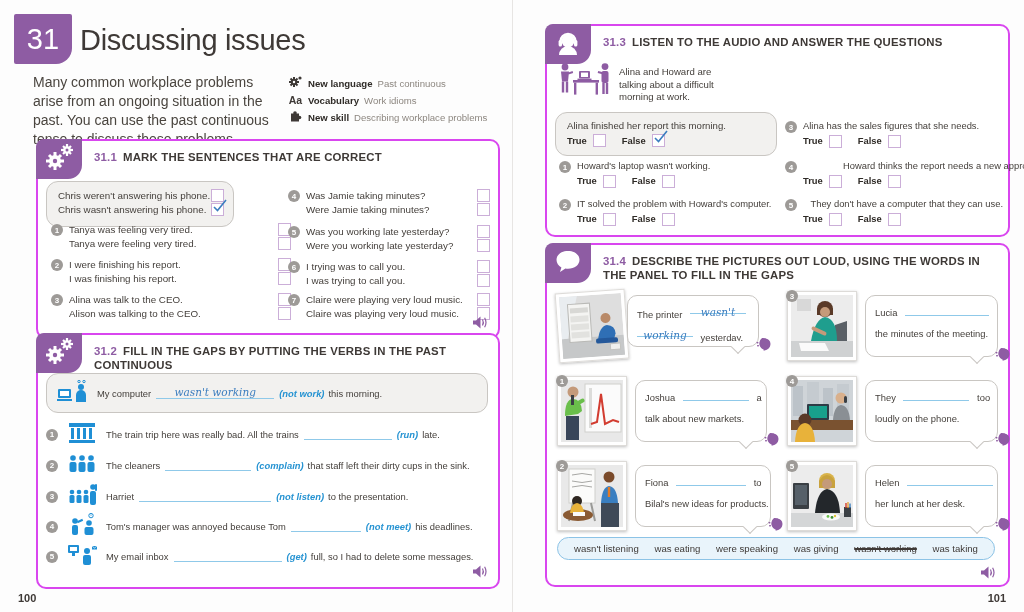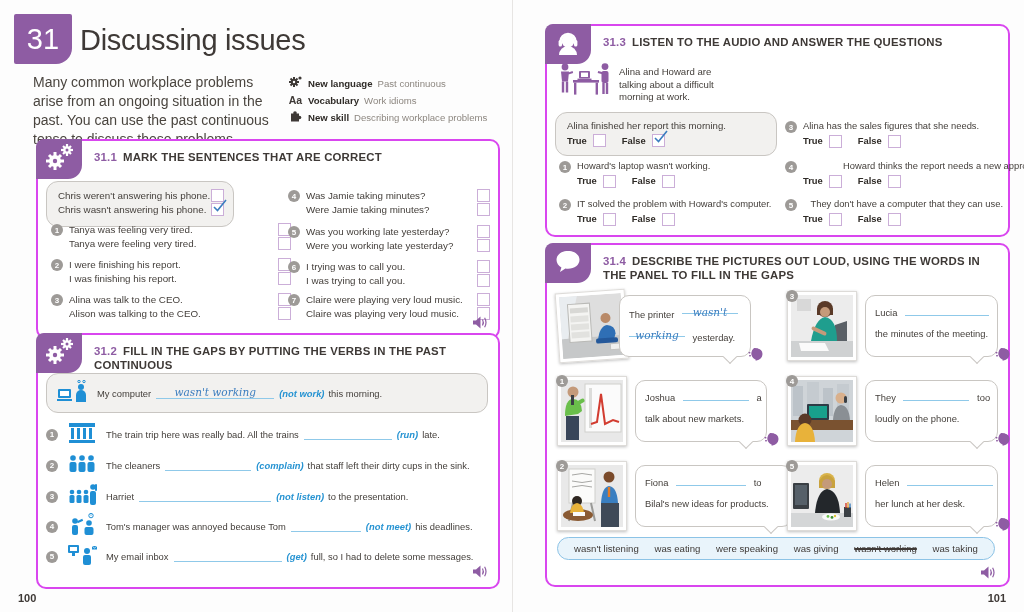--- a/index.html
+++ b/index.html
@@ -542,21 +542,21 @@
           <rect x="10" y="12" width="18" height="5" fill="#d8d8d5"></rect>
           <rect x="10" y="20" width="18" height="6" fill="#e2e2df"></rect>
           <rect x="10" y="28" width="18" height="6" fill="#e2e2df"></rect>
           <rect x="10" y="36" width="18" height="6" fill="#e2e2df"></rect>
           <circle cx="45" cy="24" r="5" fill="#b98a68"></circle>
           <path d="M36 46 q2 -14 10 -15 q8 1 8 9 l-2 6 z" fill="#2f6fb5"></path>
           <rect x="34" y="44" width="22" height="5" rx="2" fill="#24589a"></rect>
           <rect x="48" y="50" width="10" height="6" fill="#f0f0ee" stroke="#c2c2bf"></rect>
         </svg>
     </div>
-    <div class="bubble" style="left:72px;top:50px;width:132px;height:62px;">
+    <div class="bubble" style="left:80px;top:50px;width:132px;height:52px;">
       <span>The printer</span>
       <span class="gap" style="width:56px;"><span class="hw">wasn't</span></span><br>
       <span class="gap" style="width:56px;margin-left:0;"><span class="hw">working</span></span>
       <span>yesterday.</span>
       <span class="bhead">
         <svg width="15" height="14" viewBox="0 0 15 14">
             <path d="M7 1 C11 1 14 4 14 7.5 C14 11 11 13.5 7.5 13.5 L7.5 10.5 C5 10.5 3.5 9 3.5 6.5 C3.5 3.5 5 1 7 1 Z" fill="#8e5ca3"></path>
             <circle cx="9" cy="7" r="5.5" fill="#8e5ca3"></circle>
             <rect x="0.5" y="5" width="2" height="1.4" rx="0.7" fill="#8e5ca3"></rect>
             <rect x="1" y="8" width="2" height="1.4" rx="0.7" fill="#8e5ca3"></rect>
@@ -666,21 +666,21 @@
           <circle cx="48" cy="12" r="5.5" fill="#7a4a2a"></circle>
           <path d="M40 38 q1 -16 8 -17 q8 1 9 17 z" fill="#3a7fc1"></path>
           <line x1="48" y1="22" x2="48" y2="32" stroke="#e07b28" stroke-width="2.4"></line>
           <rect x="40" y="38" width="18" height="24" fill="#3f4a58"></rect>
           <ellipse cx="17" cy="50" rx="15" ry="6" fill="#8a5a33"></ellipse>
           <circle cx="16" cy="36" r="5" fill="#2e2620"></circle>
           <path d="M9 48 q1 -9 7 -10 q6 1 7 10 z" fill="#e8b23a"></path>
           <rect x="12" y="47" width="12" height="4" fill="#fafafa"></rect>
         </svg>
     </div>
-    <div class="bubble" style="left:88px;top:220px;width:157px;height:62px;">
+    <div class="bubble" style="left:88px;top:220px;width:136px;height:62px;">
       <span>Fiona</span>
       <span class="gap" style="width:70px;"></span>
       <span>to</span><br>
       <span>Bilal's new ideas for products.</span>
       <span class="bhead">
         <svg width="15" height="14" viewBox="0 0 15 14">
             <circle cx="9" cy="7" r="5.5" fill="#8e5ca3"></circle>
             <path d="M7 1 C11 1 14 4 14 7.5 C14 11 11 13.5 7.5 13.5 L7.5 10.5 C5 10.5 3.5 9 3.5 6.5 C3.5 3.5 5 1 7 1 Z" fill="#8e5ca3"></path>
             <rect x="0.5" y="5" width="2" height="1.4" rx="0.7" fill="#8e5ca3"></rect>
             <rect x="1" y="8" width="2" height="1.4" rx="0.7" fill="#8e5ca3"></rect>

